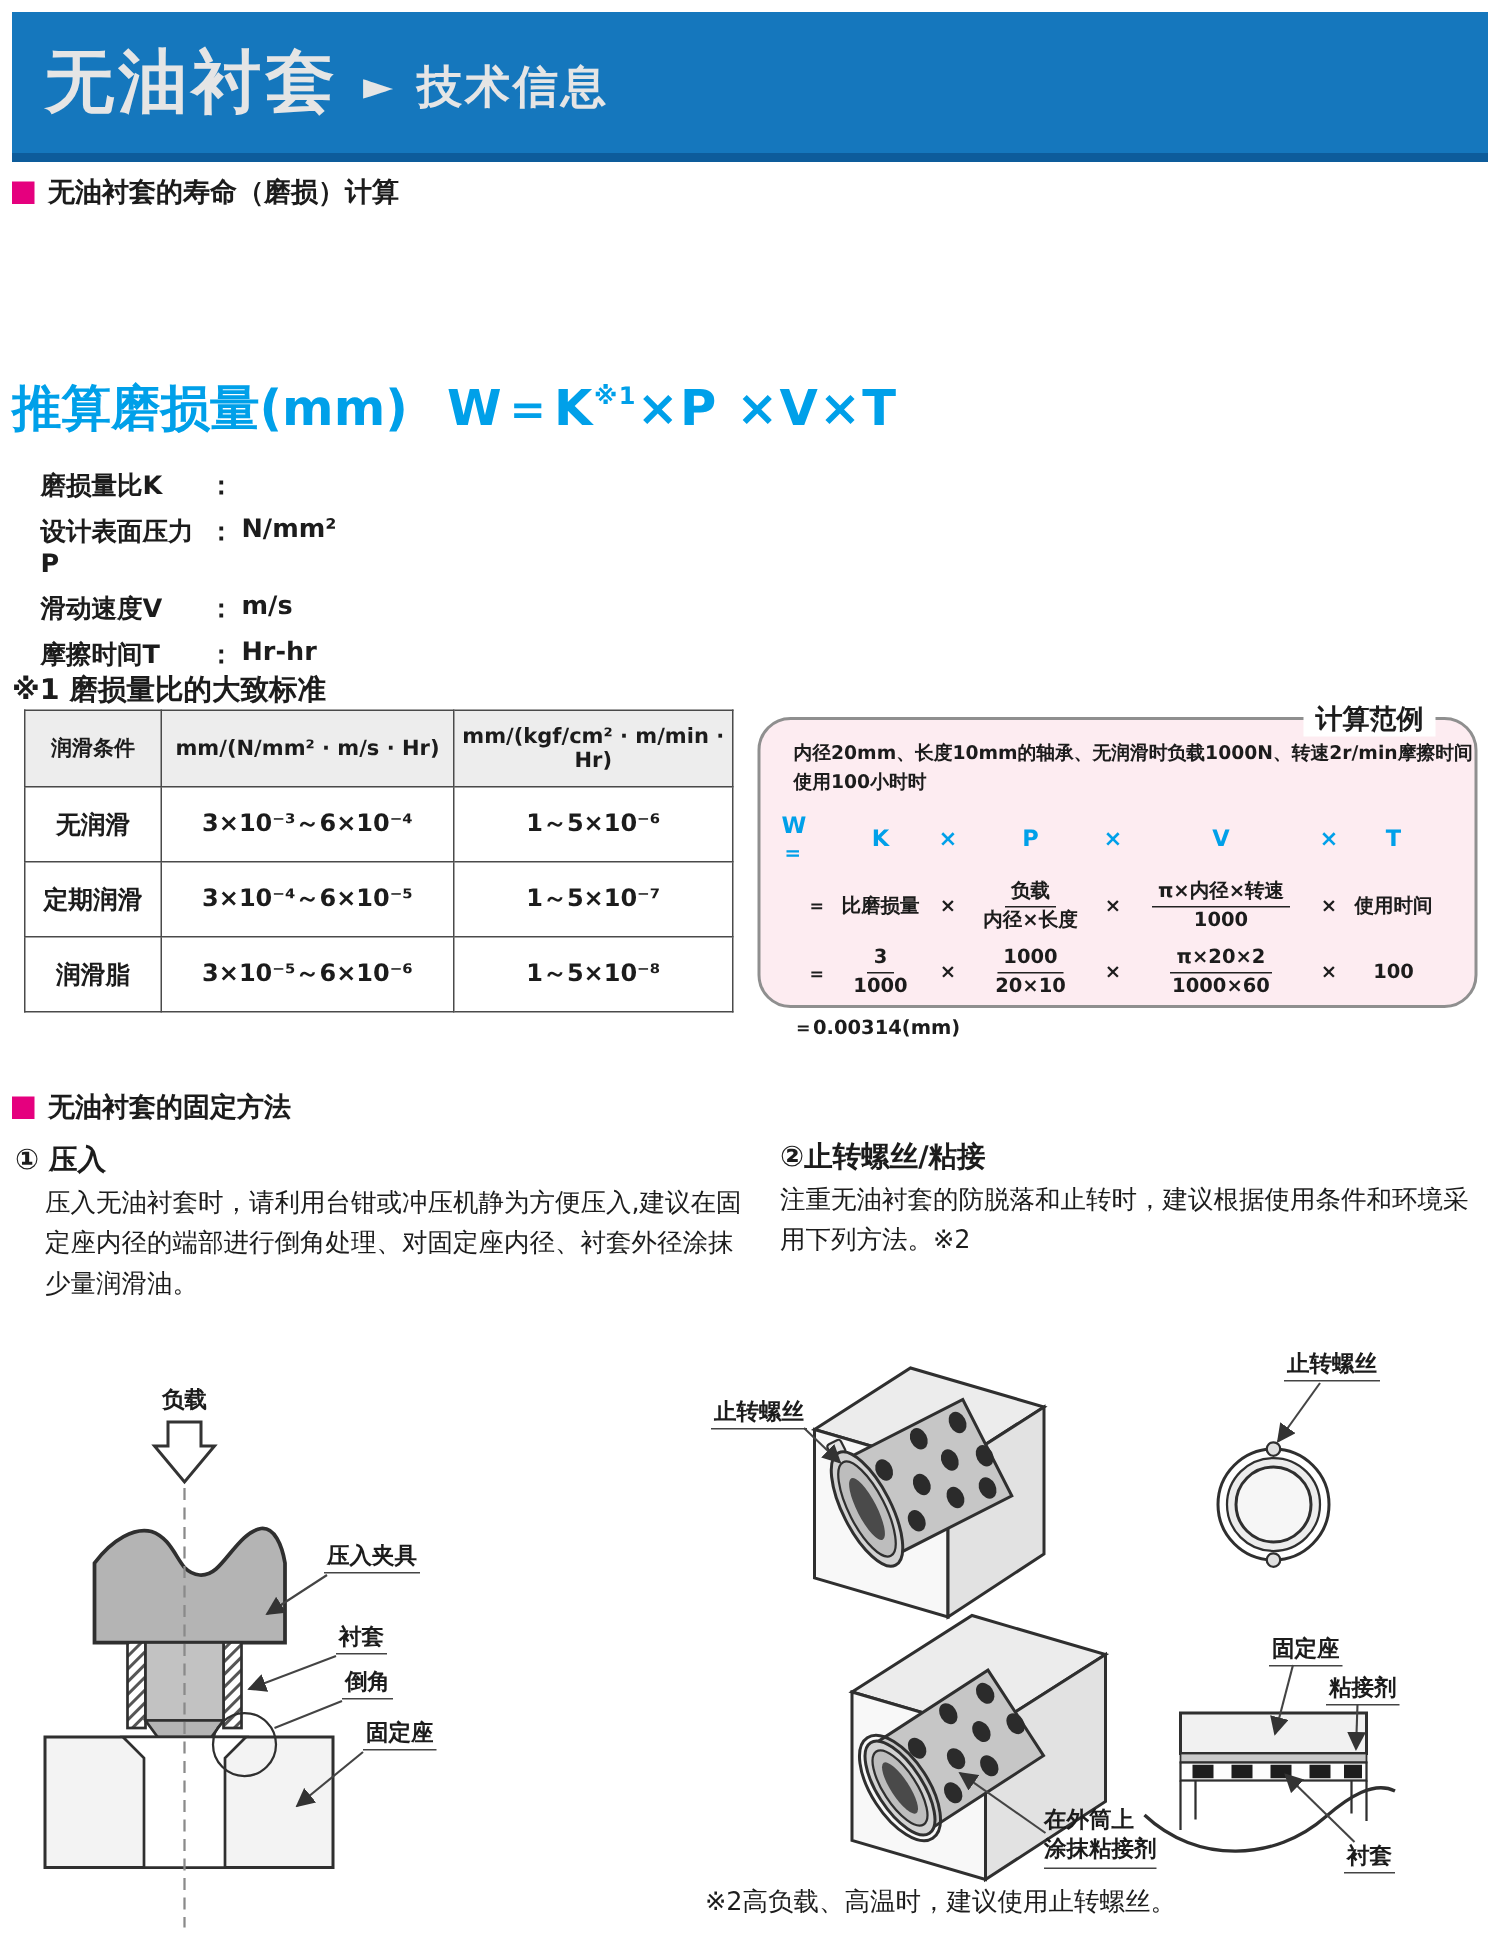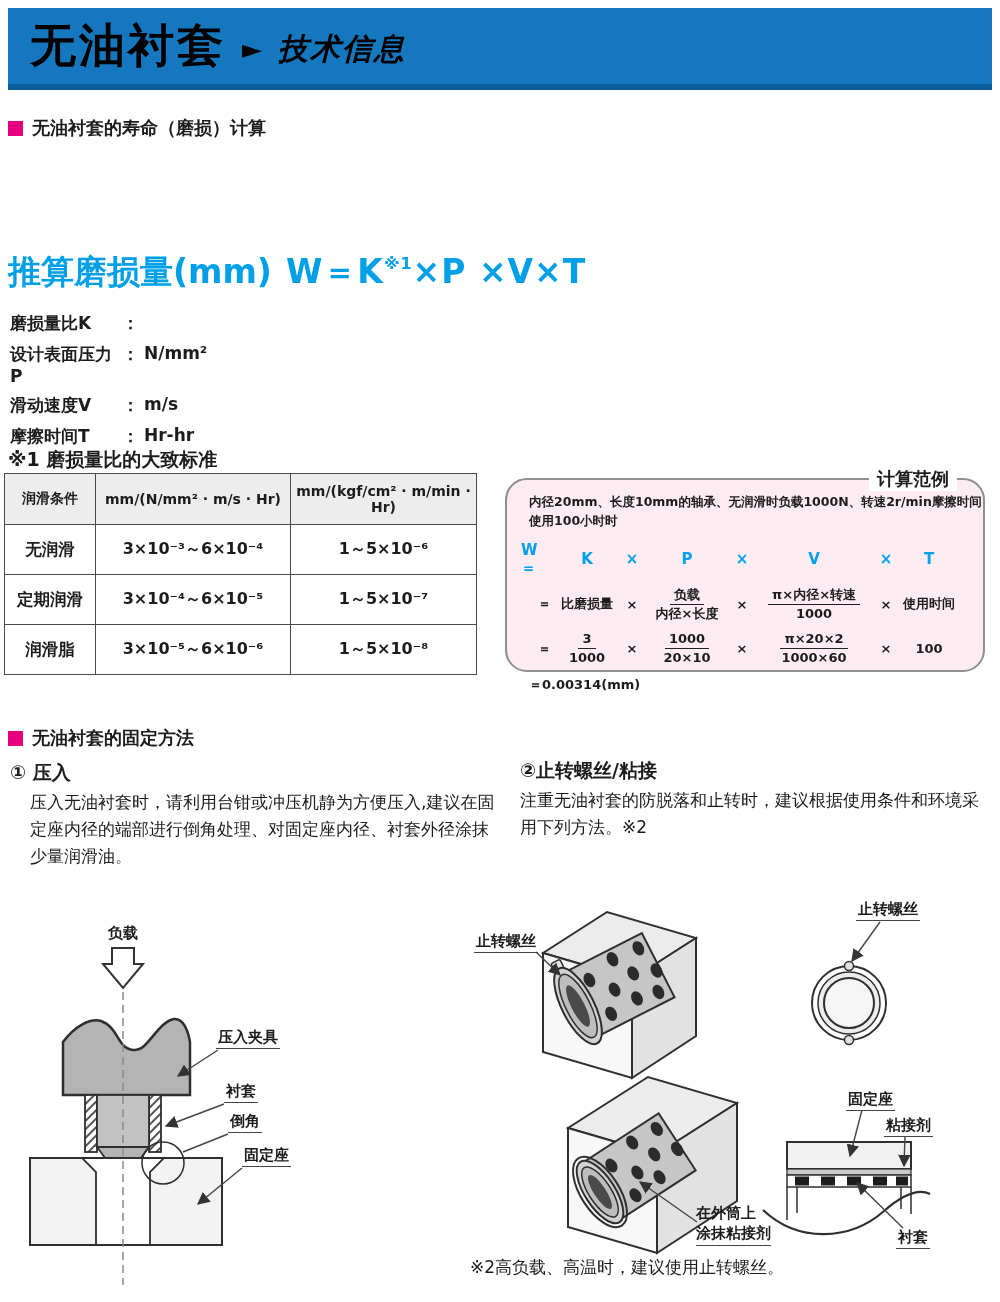--- a/index.html
+++ b/index.html
@@ -1,43 +1,43 @@
 <!DOCTYPE html>
 <html><head>
 <meta charset="utf-8">
 <style>
   html,body{margin:0;padding:0;background:#fff;}
   .page{position:relative;width:1000px;height:1302px;background:#ffffff;overflow:hidden;
         font-family:"DejaVu Sans","Liberation Sans",sans-serif;color:#1c1c1c;}
   
-  .band{position:absolute;left:8px;top:8px;width:984px;height:82px;background:#1577bd;
-        border-bottom:6px solid #0d5c9b;display:flex;align-items:center;gap:16px;padding-left:22px;box-sizing:border-box;color:#000000;}
+  .band{position:absolute;left:8px;top:8px;width:984px;height:100px;background:#1577bd;
+        border-bottom:6px solid #0d5c9b;display:flex;align-items:center;gap:16px;padding-left:22px;box-sizing:border-box;color:#e5e5e5;}
   .band-title{font-size:46px;font-weight:700;letter-spacing:3px;}
   .band-arrow{font-size:26px;margin-top:6px;}
-  .band-sub{font-size:30px;font-weight:700;margin-top:6px;letter-spacing:2px;font-style:italic;}
+  .band-sub{font-size:30px;font-weight:700;margin-top:6px;letter-spacing:2px;}
   
   .sec-head{position:absolute;display:flex;align-items:center;gap:9px;}
   .bullet{width:15px;height:15px;background:#e5007e;flex:0 0 auto;}
   .sec-head-text{font-size:18px;font-weight:700;text-align:right;}
   .paras{position:absolute;left:30px;top:147px;width:958px;font-size:16.5px;line-height:1.63;font-weight:500;}
   .paras p{margin:0 0 2px 0;}
   
-  .ftitle{position:absolute;left:8px;top:250px;color:#00a0e9;font-weight:700;display:flex;gap:14px;align-items:flex-start;}
+  .ftitle{position:absolute;left:8px;top:250px;color:#00a0e9;font-weight:700;display:flex;gap:26px;align-items:flex-start;}
   .ftitle .t1{font-size:33px;}
   .ftitle .t2{font-size:33px;letter-spacing:1px;}
   .ftitle sup{font-size:16px;vertical-align:14px;}
   
   .params{position:absolute;left:10px;top:312px;font-size:17px;}
   .prow{display:flex;margin-bottom:8px;}
-  .plabel{width:112px;font-weight:700;}
+  .plabel{width:112px;font-weight:700;margin-left:17px;}
   .pcolon{width:22px;font-weight:700;}
   .pval{font-weight:600;}
   
   .tcaption{position:absolute;left:8px;top:447px;font-size:19px;font-weight:700;}
-  table.ratio{position:absolute;left:4px;top:473px;border-collapse:collapse;}
+  table.ratio{position:absolute;left:16px;top:473px;border-collapse:collapse;}
   table.ratio th,table.ratio td{border:1.5px solid #4a4a4a;text-align:center;vertical-align:middle;font-weight:600;}
   table.ratio th{background:#ededed;font-size:14px;height:48px;}
   table.ratio td{font-size:16px;height:47px;}
   .col-c{width:88px;} .col-a{width:192px;} .col-b{width:183px;}
   table.ratio td.cond{font-size:16.5px;font-weight:700;}
   
   .exbox{position:absolute;left:505px;top:478px;width:480px;height:194px;background:#fdecf1;
          border:2px solid #8f8f8f;border-radius:22px;box-sizing:border-box;}
   .exlabel{position:absolute;top:-13px;right:26px;background:#ffffff;padding:0 8px;font-size:18px;font-weight:700;}
   .exintro{padding:13px 10px 0 22px;font-size:12.5px;font-weight:600;line-height:1.5;white-space:nowrap;}

